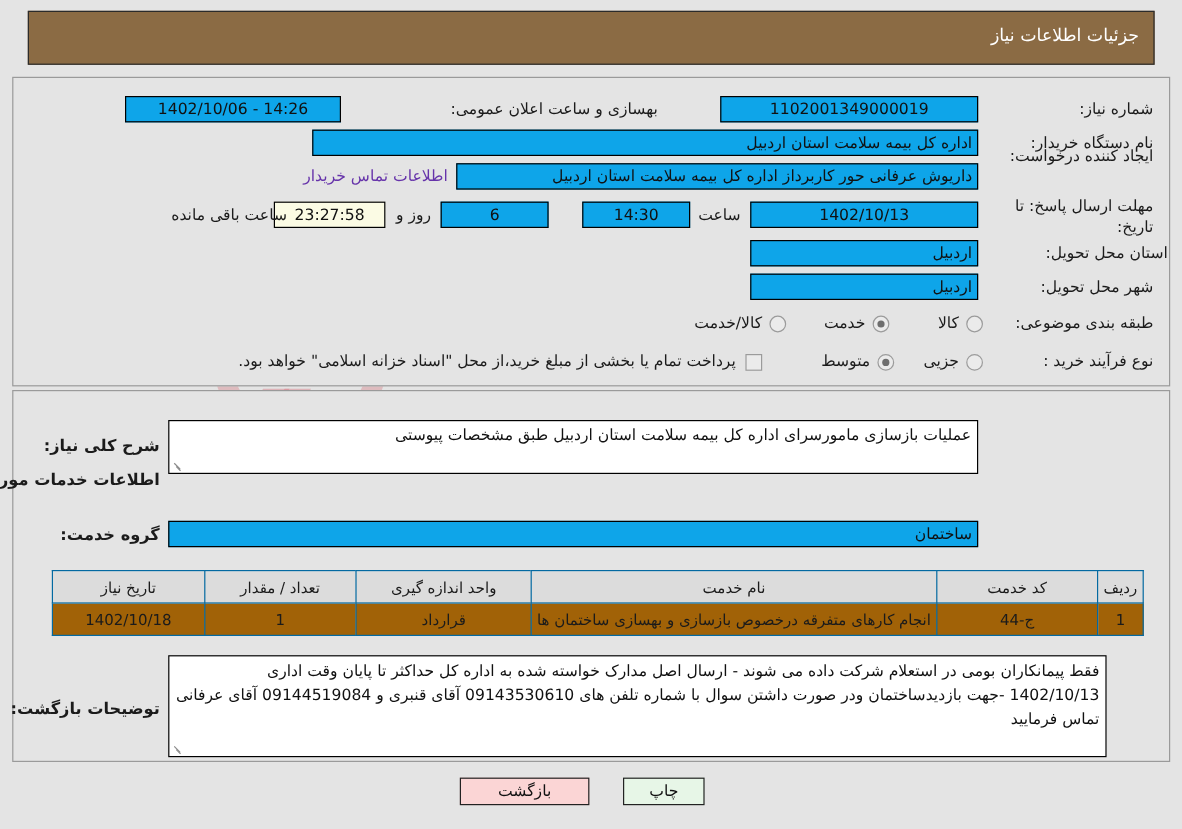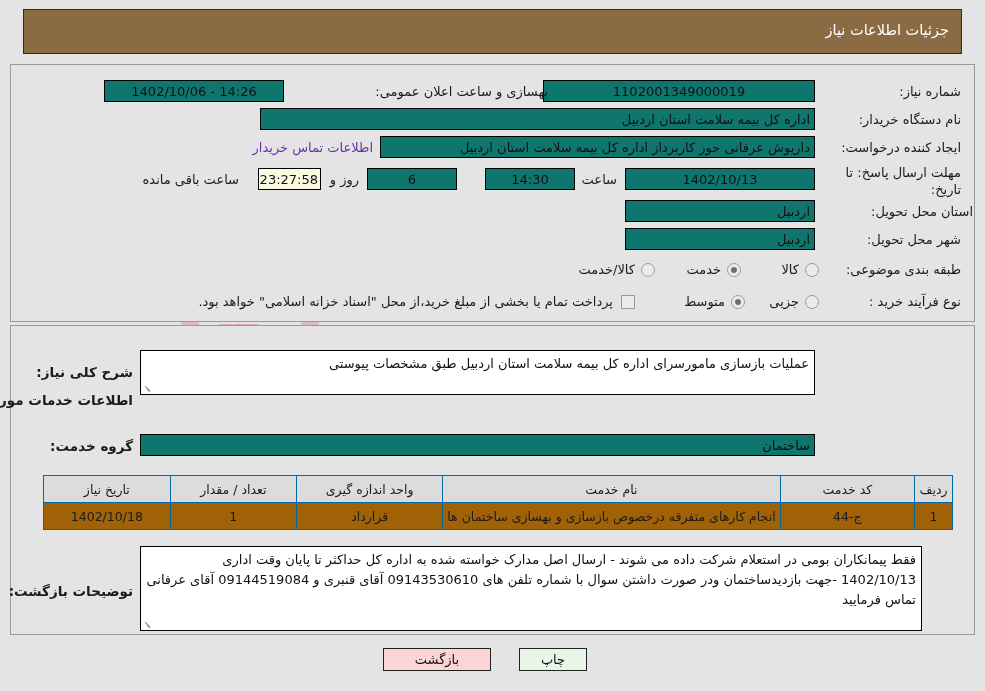--- a/index.html
+++ b/index.html
@@ -70,21 +70,21 @@
   
   .lbl {
     position: absolute;
     font-size: 13px;
     color: #1b1b1b;
     white-space: nowrap;
     z-index: 4;
   }
   .fld {
     position: absolute;
-    background: #0f766e;
+    background: #0ea5e9;
     border: 1px solid #000000;
     font-size: 13px;
     color: #111111;
     padding: 1px 4px 0 4px;
     line-height: 19px;
     height: 22px;
     overflow: hidden;
     white-space: nowrap;
     z-index: 4;
     text-align: right;
@@ -217,39 +217,39 @@
     </div>
   </div>
 
   <div class="titlebar">
     <div class="t-text">جزئیات اطلاعات نیاز</div>
   </div>
 
   <div class="panel panel-top"></div>
 
   <div class="lbl" style="right:24px; top:84px;">شماره نیاز:</div>
-  <div class="fld center" style="right:170px; top:80px; width:272px;">1102001349000019</div>
+  <div class="fld center" style="right:170px; top:80px; width:215px;">1102001349000019</div>
 
   <div class="lbl" style="right:437px; top:84px;">بهسازی و ساعت اعلان عمومی:</div>
   <div class="fld center" style="right:701px; top:80px; width:180px;">14:26 - 1402/10/06</div>
 
   <div class="lbl" style="right:24px; top:112px;">نام دستگاه خریدار:</div>
   <div class="fld" style="right:170px; top:108px; width:555px;">اداره کل بیمه سلامت استان اردبیل</div>
 
-  <div class="lbl" style="right:24px; top:140px;text-align:center;">ایجاد کننده درخواست:</div>
+  <div class="lbl" style="right:24px; top:123px;text-align:center;">ایجاد کننده درخواست:</div>
   <div class="fld" style="right:170px; top:136px; width:435px;">داریوش عرفانی حور کاربرداز اداره کل بیمه سلامت استان اردبیل</div>
   <div class="link" style="right:612px; top:140px;">اطلاعات تماس خریدار</div>
 
   <div class="lbl" style="right:24px; top:164px; width:140px; white-space:normal; line-height:17px;">مهلت ارسال پاسخ: تا تاریخ:</div>
   <div class="fld center" style="right:170px; top:168px; width:190px;">1402/10/13</div>
   <div class="lbl" style="right:368px; top:172px;">ساعت</div>
   <div class="fld center" style="right:410px; top:168px; width:90px;">14:30</div>
   <div class="fld center" style="right:528px; top:168px; width:90px;">6</div>
   <div class="lbl" style="right:626px; top:172px;">روز و</div>
-  <div class="fld cream center" style="right:664px; top:168px; width:63px;">23:27:58</div>
+  <div class="fld cream center" style="right:664px; top:168px; width:93px;">23:27:58</div>
   <div class="lbl" style="right:746px; top:172px;">ساعت باقی مانده</div>
 
   <div class="lbl" style="right:12px; top:204px;">استان محل تحویل:</div>
   <div class="fld" style="right:170px; top:200px; width:190px;">اردبیل</div>
 
   <div class="lbl" style="right:24px; top:232px;">شهر محل تحویل:</div>
   <div class="fld" style="right:170px; top:228px; width:190px;">اردبیل</div>
 
   <div class="lbl" style="right:24px; top:262px;">طبقه بندی موضوعی:</div>
   <div class="radio" style="right:166px; top:263px;"></div>

